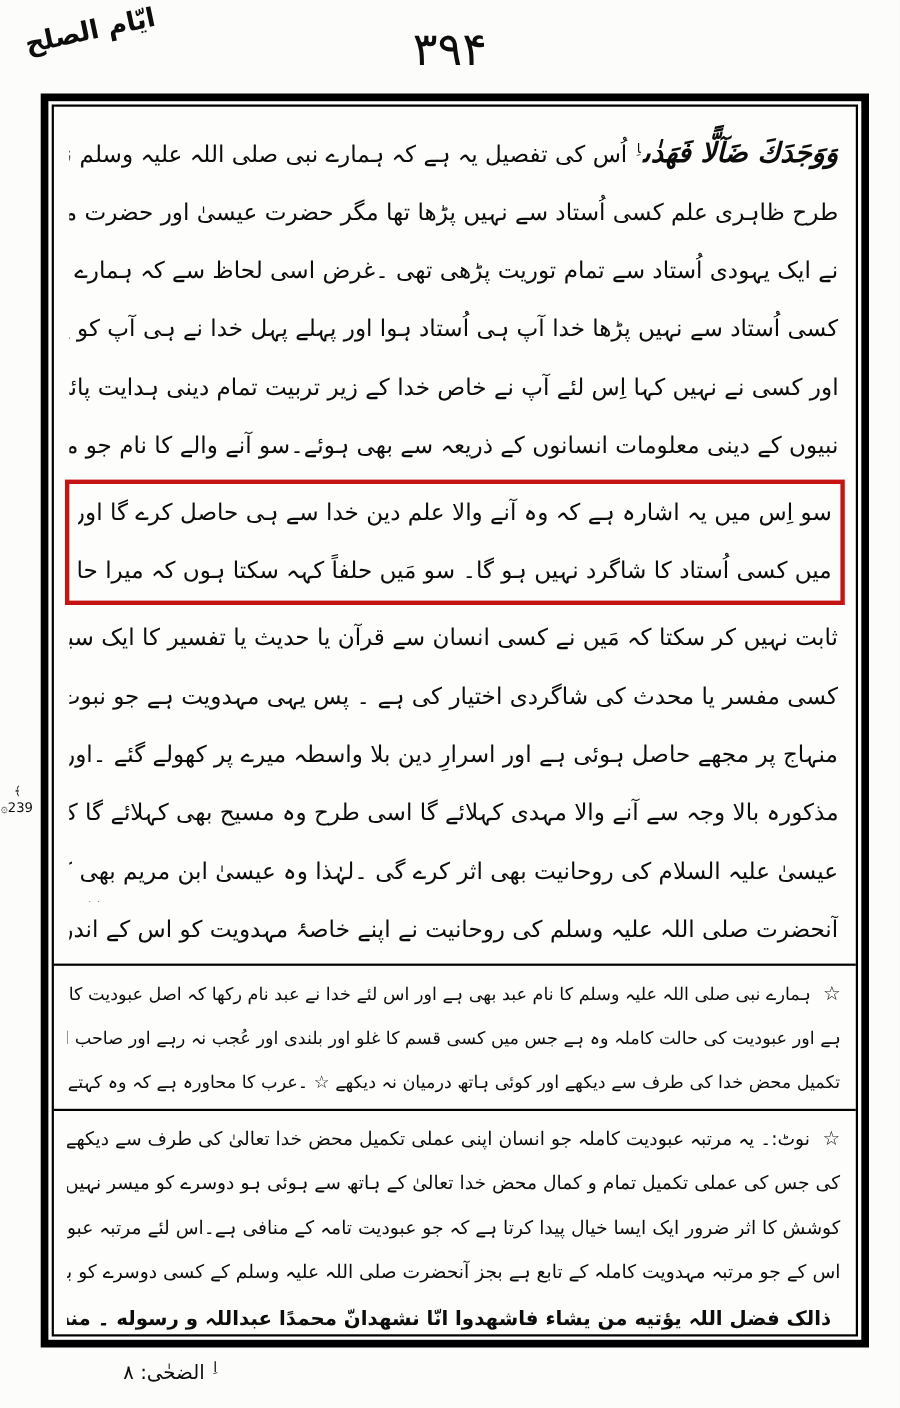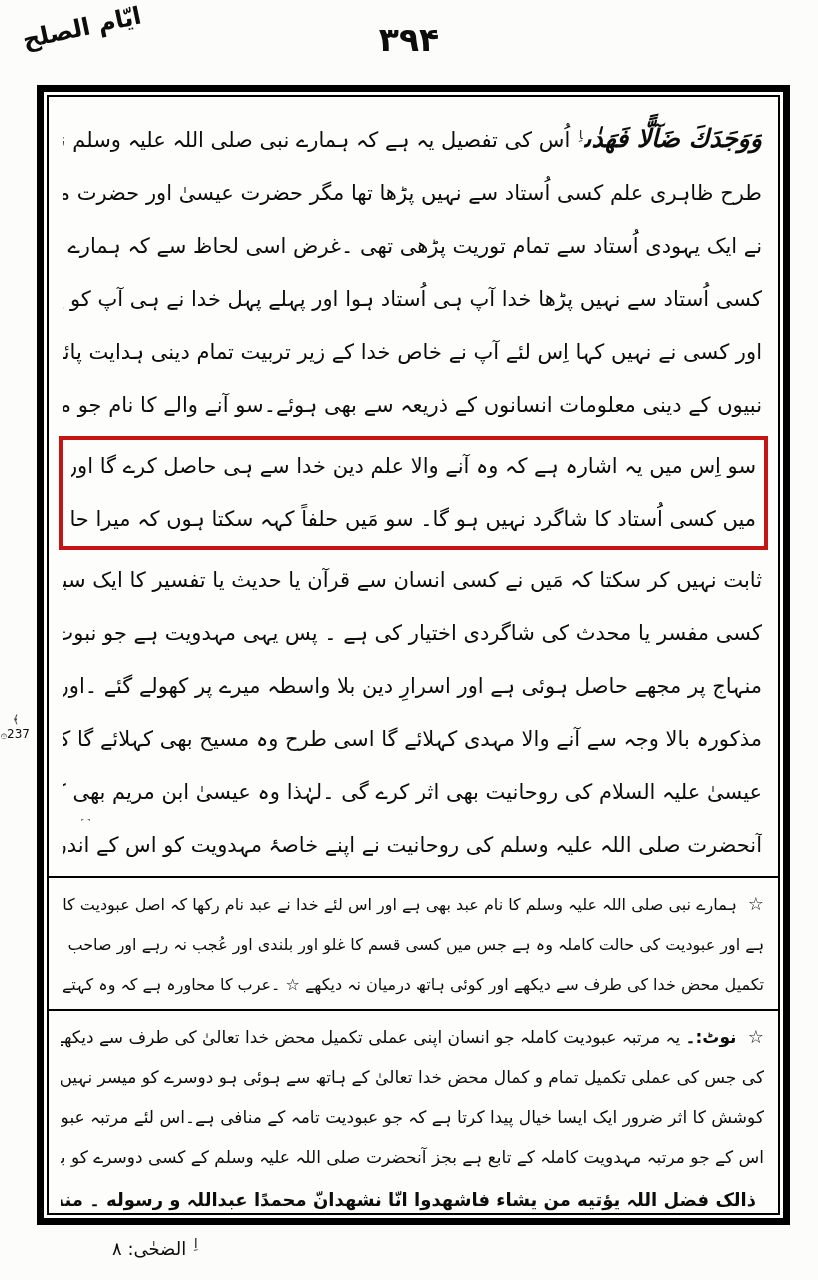--- a/index.html
+++ b/index.html
@@ -3,21 +3,21 @@
 <meta charset="utf-8">
 <style>
   html,body{margin:0;padding:0;}
   body{background:#e8e8e8;font-family:"DejaVu Sans",sans-serif;}
   .page{
     position:relative;width:818px;height:1280px;background:#fcfcfb;
     margin:0 auto;overflow:hidden;color:#0d0d0d;direction:rtl;
   }
   
   .hdr-right{position:absolute;top:26px;right:30px;font-size:26px;font-weight:700;}
-  .hdr-center{position:absolute;top:20px;left:0;right:0;text-align:center;font-size:33px;font-weight:700;letter-spacing:2px;}
+  .hdr-center{position:absolute;top:20px;left:0;right:0;text-align:center;font-size:42px;font-weight:400;letter-spacing:2px;}
   .hdr-left{position:absolute;top:26px;left:26px;font-size:24px;font-weight:700;transform:rotate(-12deg);transform-origin:left bottom;}
   
   .frame{
     position:absolute;top:85px;right:28px;width:739px;height:1126px;
     border:7px solid #000;background:#fdfdfc;
   }
   .frame-inner{
     position:absolute;inset:3px;border:2px solid #000;
     display:flex;flex-direction:column;
   }
@@ -44,21 +44,21 @@
     font-size:16px;line-height:40px;white-space:nowrap;
     text-align:justify;text-align-last:justify;overflow:hidden;
   }
   .fstar{font-size:18px;padding-left:6px;}
   
   .note{padding:6px 14px 4px 12px;flex:1;}
   .nline{
     font-size:17px;line-height:40px;white-space:nowrap;
     text-align:justify;text-align-last:justify;overflow:hidden;
   }
-  .note-label{font-weight:700;margin-top:40px;}
+  .note-label{font-weight:400;margin-top:40px;}
   .n-arabic{
     font-size:18px;font-weight:700;line-height:46px;white-space:nowrap;
     text-align:right;padding:0 8px 0 110px;overflow:hidden;
   }
   
   .margin-mark{
     position:absolute;top:712px;left:2px;width:28px;text-align:center;
     font-size:12px;line-height:14px;
   }
   .margin-mark .orn{font-size:11px;}
@@ -128,21 +128,21 @@
         <div class="nline">کی جس کی عملی تکمیل تمام و کمال محض خدا تعالیٰ کے ہاتھ سے ہوئی ہو دوسرے کو میسر نہیں آ سکتا کیونکہ اپنی جہد اور</div>
         <div class="nline">کوشش کا اثر ضرور ایک ایسا خیال پیدا کرتا ہے کہ جو عبودیت تامہ کے منافی ہے۔اس لئے مرتبہ عبودیت کاملہ بھی بوجہ</div>
         <div class="nline">اس کے جو مرتبہ مہدویت کاملہ کے تابع ہے بجز آنحضرت صلی اللہ علیہ وسلم کے کسی دوسرے کو بوجہ کمال حاصل نہیں ۔</div>
         <div class="n-arabic">ذالک فضل اللہ یؤتیه من یشاء فاشهدوا انّا نشهدانّ محمدًا عبداللہ و رسوله ۔ منه</div>
       </div>
 
     </div>
   </div>
 
   <div class="margin-mark">
-    <span class="orn">﴾</span><span>237</span><span class="orn">۞</span>
+    <span class="orn">﴾</span><span>239</span><span class="orn">۞</span>
   </div>
 
   <div class="bottom-ref">
     <span class="fn-marker">اِ</span>
     <span>الضحٰی: ۸</span>
   </div>
 
 </div>
 
 </body></html>

